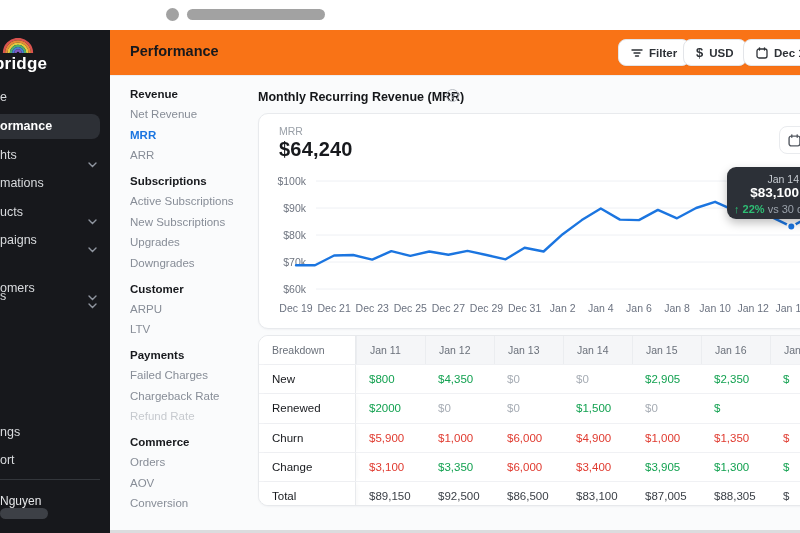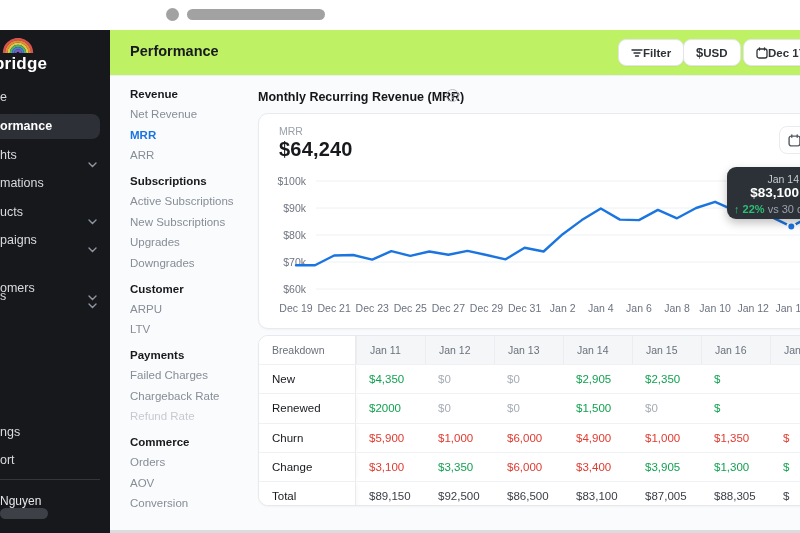--- a/index.html
+++ b/index.html
@@ -18,24 +18,24 @@
   .logo-text{position:absolute;left:-6px;top:18px;font-size:17px;font-weight:bold;color:#fff;letter-spacing:.2px;}
   .side-item{position:absolute;left:0;width:110px;height:24px;line-height:24px;font-size:12.5px;color:#d9dbde;cursor:pointer;}
   .side-item .chev{position:absolute;right:13px;top:9px;}
   .side-item.active-pill{height:25px;line-height:25px;background:#2d3036;border-radius:0 8px 8px 0;width:100px;color:#fff;font-weight:bold;}
   .side-divider{position:absolute;left:0;top:449px;width:100px;height:1px;background:#33363b;}
   .user-name{position:absolute;left:0;top:459px;width:122px;height:24px;line-height:24px;font-size:12px;color:#e6e7e9;}
   .user-skel{position:absolute;left:0;top:478px;width:48px;height:11px;border-radius:5.5px;background:#3d4046;}
 
   
   .content{position:absolute;left:110px;top:30px;right:0;bottom:0;background:#fafbfc;}
-  .topbar{position:absolute;left:0;top:0;right:0;height:45px;background:#bef264;border-bottom:1px solid #edeef1;}
+  .topbar{position:absolute;left:0;top:0;right:0;height:45px;background:#f97316;border-bottom:1px solid #edeef1;}
   .page-title{position:absolute;left:20px;top:13px;font-size:14.5px;font-weight:bold;color:#17191d;}
   .btn{position:absolute;top:9px;height:27px;box-sizing:border-box;border:1px solid #e3e5e9;border-radius:8px;background:#fff;
-       display:flex;align-items:center;padding:0 12px;font-size:11.5px;font-weight:bold;color:#2e3237;
+       display:flex;align-items:center;gap:6px;padding:0 12px;font-size:11.5px;font-weight:bold;color:#2e3237;
        box-shadow:0 1px 1px rgba(16,24,40,.03);cursor:pointer;white-space:nowrap;}
   .btn-filter{left:508px;} .btn-usd{left:573px;} .btn-date{left:633px;width:108px;}
   .dollar-glyph{font-size:13px;font-weight:bold;color:#2e3237;}
 
   
   .metrics-nav{position:absolute;left:20px;top:58px;width:122px;}
   .mn-section{margin-bottom:14px;}
   .mn-title{font-size:11.5px;font-weight:bold;color:#17191d;margin-bottom:8px;}
   .mn-item{font-size:11.5px;color:#878d97;margin-bottom:8.5px;line-height:12px;cursor:pointer;}
   .mn-item.active{color:#1b75e0;font-weight:bold;}
@@ -247,20 +247,21 @@
             <div class="t-cell t-date">Jan 11</div>
             <div class="t-cell t-date">Jan 12</div>
             <div class="t-cell t-date">Jan 13</div>
             <div class="t-cell t-date">Jan 14</div>
             <div class="t-cell t-date">Jan 15</div>
             <div class="t-cell t-date">Jan 16</div>
             <div class="t-cell t-date">Jan 17</div>
           </div>
           <div class="t-row">
             <div class="t-cell t-first">New</div>
+            <div class="t-cell t-date pos">$800</div>
             <div class="t-cell t-date pos">$4,350</div>
             <div class="t-cell t-date zero">$0</div>
             <div class="t-cell t-date zero">$0</div>
             <div class="t-cell t-date pos">$2,905</div>
             <div class="t-cell t-date pos">$2,350</div>
             <div class="t-cell t-date pos">$</div>
           </div>
           <div class="t-row">
             <div class="t-cell t-first">Renewed</div>
             <div class="t-cell t-date pos">$2000</div>

